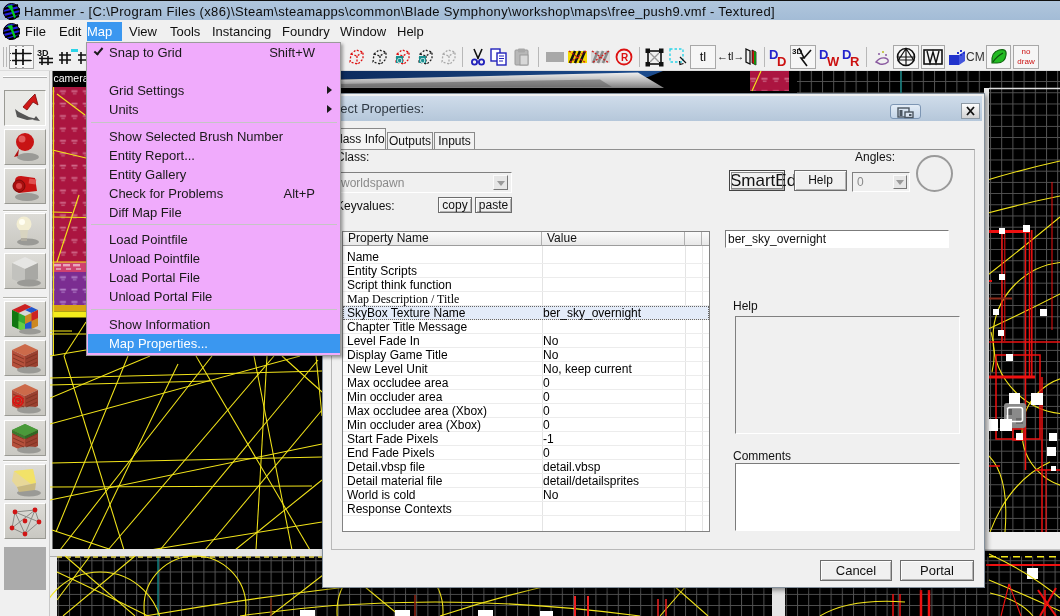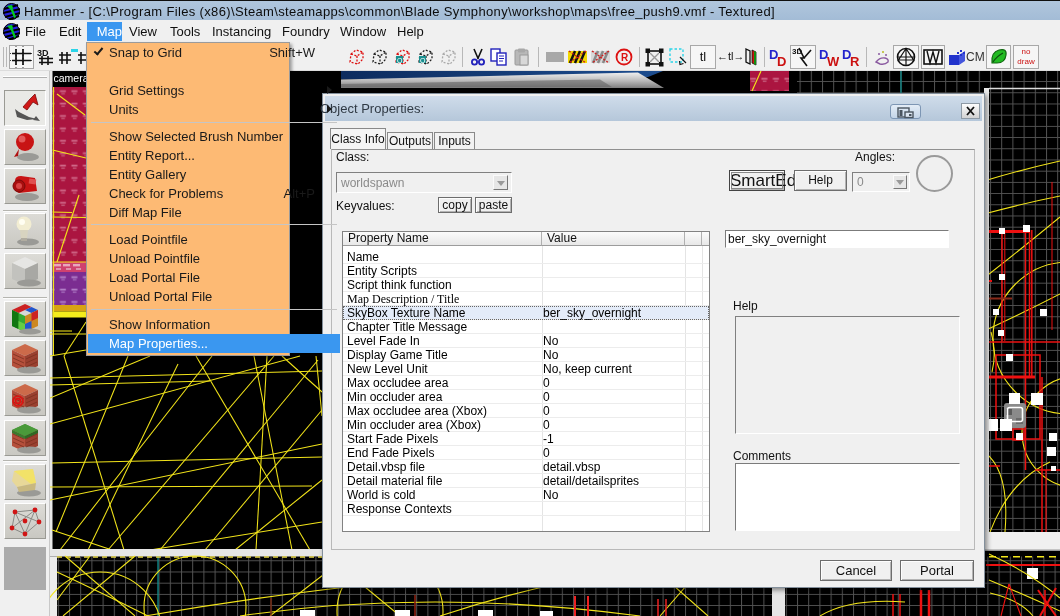--- a/index.html
+++ b/index.html
@@ -21,21 +21,21 @@
 .tsep { position:absolute; top:4px; width:1px; height:20px; background:#b8b8b8; }
 .tbox { position:absolute; top:2px; height:24px; background:#f6f6f6; border:1px solid #a8a8a8; }
 
 
 #palette { left:0; top:71px; width:50px; height:545px; background:#f0f0f0; border-right:1px solid #c8c8c8; }
 .pbtn { position:absolute; left:4px; width:42px; height:36px; background:linear-gradient(#dcdbd6,#c9c8c2); border:1px solid; border-color:#ffffff #9a9a94 #9a9a94 #ffffff; }
 .pbtn.pressed { background:#e9e9e6; border-color:#9a9a94 #ffffff #ffffff #9a9a94; }
 .pdiv { position:absolute; left:3px; width:44px; height:1px; background:#b5b5b0; box-shadow:0 1px 0 #fcfcfc; }
 
 
-#dmenu { left:86px; top:42px; width:204px; height:314px; background:#fdba74; border:1px solid #9b9b9b; box-shadow:2px 2px 3px rgba(0,0,0,0.35); z-index:30;padding-left:37px; }
+#dmenu { left:86px; top:42px; width:255px; height:314px; background:#f0abfc; border:1px solid #9b9b9b; box-shadow:2px 2px 3px rgba(0,0,0,0.35); z-index:30;padding-left:37px; }
 .dmi { position:absolute; left:1px; width:252px; height:19px; line-height:19px; font-size:13px; color:#1a1a1a; }
 .dmi .lab { position:absolute; left:21px; top:0; }
 .dmi .sc { position:absolute; right:25px; top:0; }
 .dmi.hl { background:#3a97f0; color:#fff; }
 .dsep { position:absolute; left:4px; width:246px; height:1px; background:#c5c5c5; }
 .chk { position:absolute; left:6px; top:5px; width:9px; height:5px; border-left:2px solid #1a1a1a; border-bottom:2px solid #1a1a1a; transform:rotate(-50deg); }
 .arr { position:absolute; right:8px; top:5px; width:0; height:0; border-top:4.5px solid transparent; border-bottom:4.5px solid transparent; border-left:5px solid #1a1a1a; }
 
 
 #dialog { left:322px; top:93px; width:663px; height:495px; background:#f0f0f0; border:1px solid #838f9b; box-shadow:2px 2px 5px rgba(0,0,0,0.45); z-index:20; }
@@ -257,21 +257,21 @@
 
 <div id="menubar" class="abs">
   <svg class="abs" style="left:3px;top:3px" width="17" height="17" viewBox="0 0 17 17">
     <circle cx="8.5" cy="8.5" r="8" fill="#2222dd" stroke="#000" stroke-width="1"></circle>
     <path d="M1 6 L15 2 M0 10 L17 6 M2 14 L17 10 M6 16.5 L16 13" stroke="#000" stroke-width="2" fill="none"></path>
     <path d="M4 3 L9 2 L10 5 L7 6 Z" fill="#00cc22"></path>
     <path d="M7 5 L9 4 L13 14 L11 15 Z" fill="#00cc22"></path>
   </svg>
   <div class="mitem" style="left:25px;">File</div>
   <div class="mitem" style="left:59px;">Edit</div>
-  <div class="mitem sel" style="left:87px;width:35px;text-align:right;">Map</div>
+  <div class="mitem sel" style="left:87px;width:35px;text-align:left;">Map</div>
   <div class="mitem" style="left:129px;">View</div>
   <div class="mitem" style="left:170px;">Tools</div>
   <div class="mitem" style="left:212px;">Instancing</div>
   <div class="mitem" style="left:282px;">Foundry</div>
   <div class="mitem" style="left:340px;">Window</div>
   <div class="mitem" style="left:397px;">Help</div>
 </div>
 
 <div id="toolbar" class="abs">
     <div class="tsep" style="left:3px;"></div>

